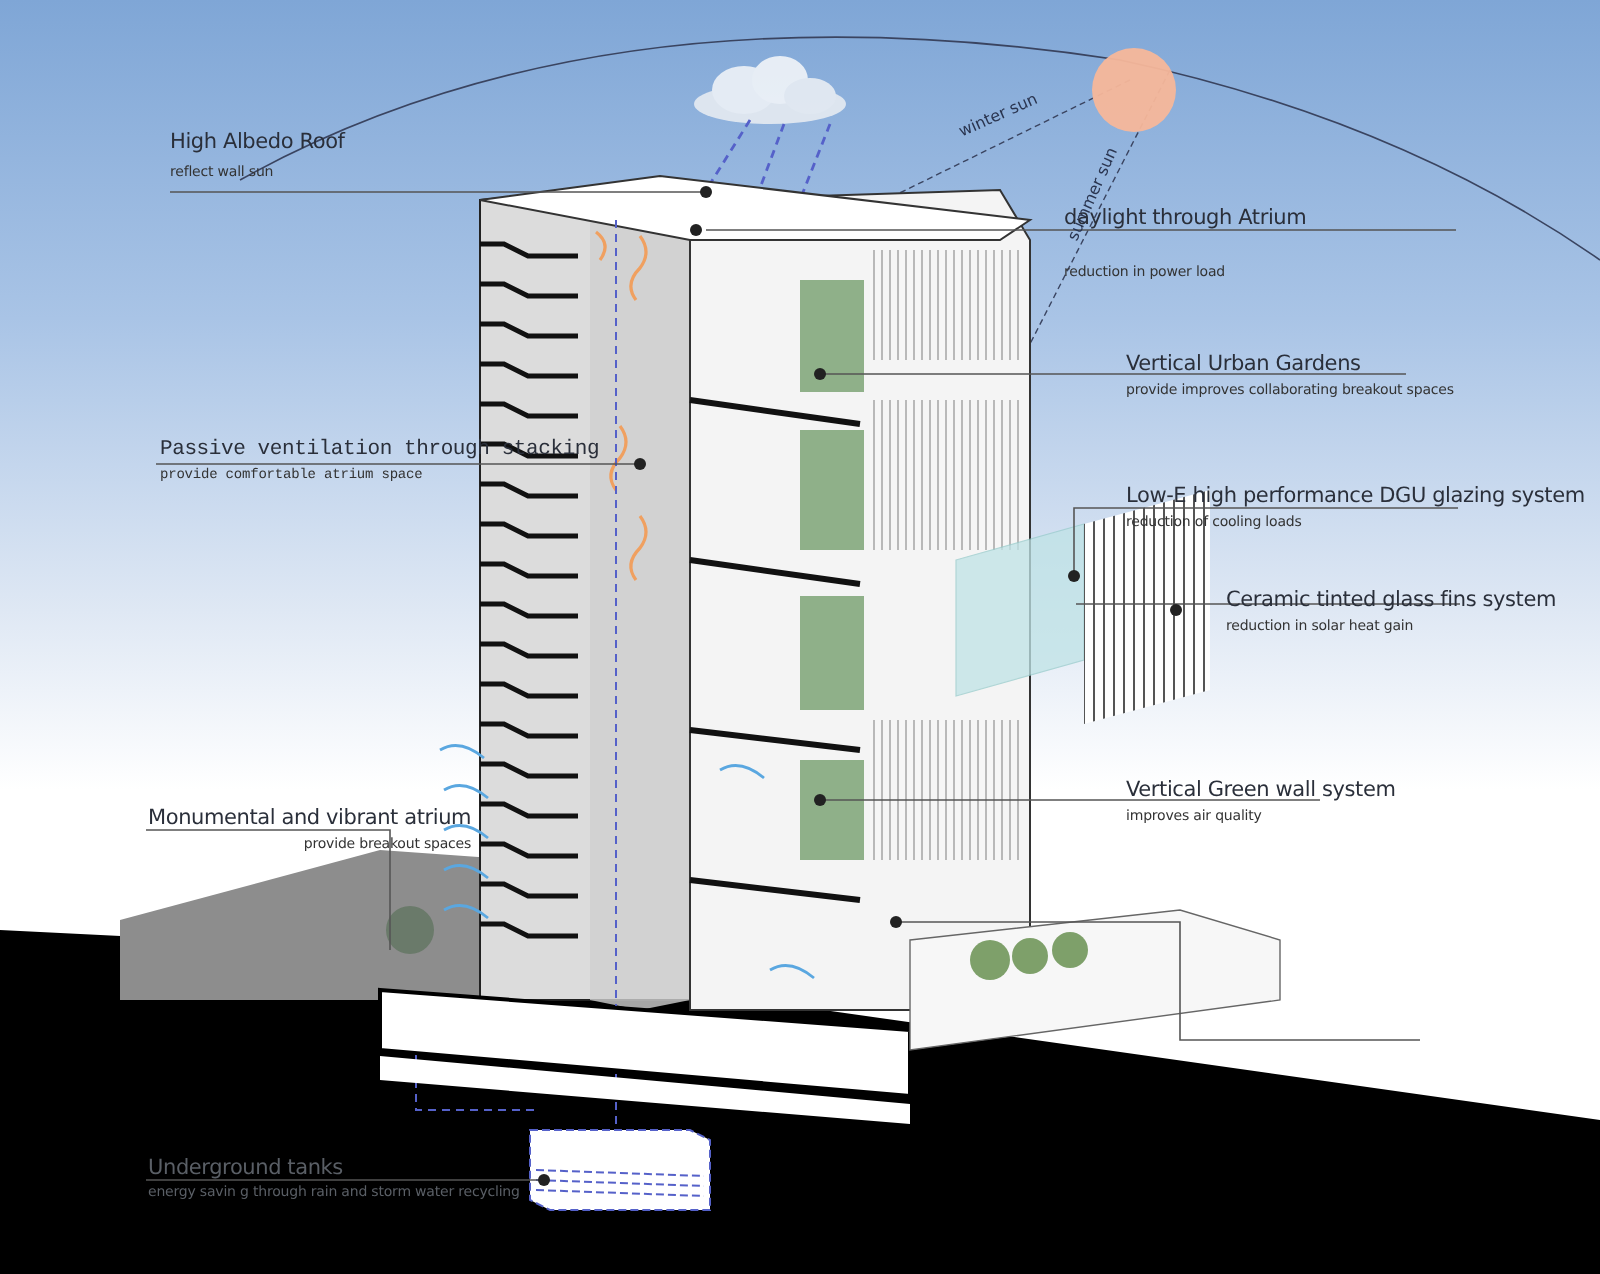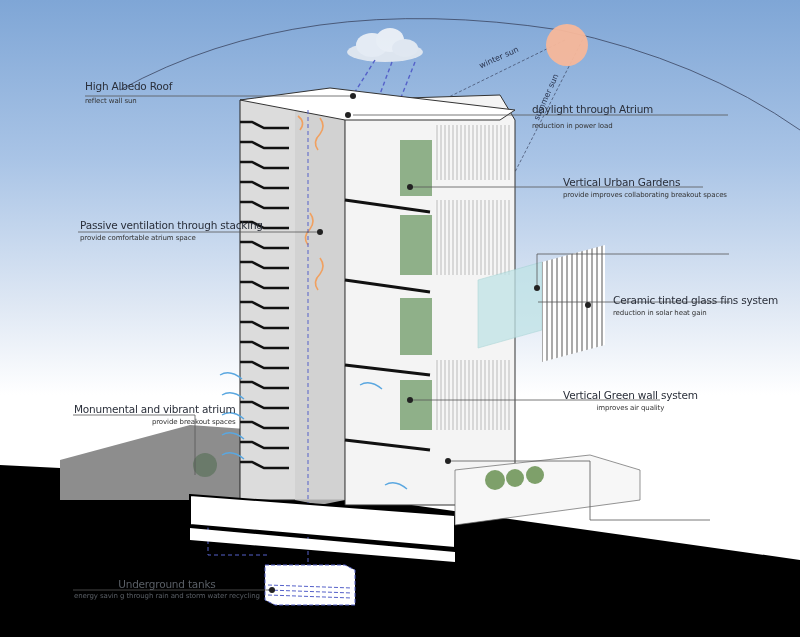--- a/index.html
+++ b/index.html
@@ -3,21 +3,21 @@
 <meta charset="utf-8">
 <style>
   html,body{margin:0;padding:0;background:#000;}
   #stage{position:relative;width:800px;height:637px;overflow:hidden;
     background:linear-gradient(180deg,#7fa6d6 0%,#a9c4e6 25%,#dfe8f4 48%,#ffffff 62%,#ffffff 100%);
     font-family:"DejaVu Sans","Liberation Sans",sans-serif;}
   svg.scene{position:absolute;left:0;top:0;}
   .label{position:absolute;color:#2a2f3a;white-space:nowrap;}
   .label .t{font-size:10.5px;line-height:13px;letter-spacing:-0.2px;}
   .label .s{font-size:7px;line-height:10px;color:#333;letter-spacing:-0.1px;}
-  .label.dark .t{color:#5a5f66;text-align:center;}
+  .label.dark .t{color:#5a5f66;}
   .label.dark .s{color:#5a5f66;}
   .sunlabel{position:absolute;font-size:8px;color:#2a3550;white-space:nowrap;transform-origin:left top;}
 </style>
 </head>
 <body>
 
 <div id="stage">
 
   <svg class="scene" width="800" height="637" viewBox="0 0 800 637">
 
@@ -171,41 +171,45 @@
       <circle cx="588" cy="305" r="3"></circle>
       <circle cx="410" cy="400" r="3"></circle>
       <circle cx="448" cy="461" r="3"></circle>
       <circle cx="272" cy="590" r="3"></circle>
     </g>
   </svg>
 
   <div class="sunlabel" style="left:478px;top:62px;transform:rotate(-24deg);">winter sun</div>
   <div class="sunlabel" style="left:532px;top:118px;transform:rotate(-66deg);">summer sun</div>
 
-  <div class="label" style="left:85px;top:80px;">
+  <div class="label" style="left:85px;top:65px;">
     <div class="t">High Albedo Roof</div>
     <div class="s" style="margin-top:3px">reflect  wall sun</div>
   </div>
   <div class="label" style="left:532px;top:103px;">
     <div class="t">daylight through Atrium</div>
-    <div class="s" style="margin-top:5px">reduction in power load</div>
+    <div class="s" style="margin-top:15px">reduction in power load</div>
   </div>
   <div class="label" style="left:563px;top:176px;">
     <div class="t">Vertical Urban Gardens</div>
     <div class="s" style="margin-top:1px">provide improves collaborating breakout spaces</div>
   </div>
-  <div class="label" style="left:80px;top:219px;">
+  <div class="label" style="left:80px;top:219px;font-family:Liberation Mono, monospace;">
     <div class="t">Passive ventilation through stacking</div>
     <div class="s" style="margin-top:1px">provide comfortable atrium space</div>
+  </div>
+  <div class="label" style="left:563px;top:242px;">
+    <div class="t">Low-E high performance DGU glazing system</div>
+    <div class="s" style="margin-top:1px">reduction of cooling loads</div>
   </div>
   <div class="label" style="left:613px;top:294px;">
     <div class="t">Ceramic tinted glass fins system</div>
     <div class="s" style="margin-top:1px">reduction in solar heat gain</div>
   </div>
-  <div class="label" style="left:563px;top:389px;text-align:center;">
+  <div class="label" style="left:563px;top:389px;">
     <div class="t">Vertical Green wall system</div>
     <div class="s" style="margin-top:1px">improves air quality</div>
   </div>
   <div class="label" style="left:74px;top:403px;text-align:right;">
     <div class="t">Monumental and vibrant atrium</div>
     <div class="s" style="margin-top:1px">provide breakout spaces</div>
   </div>
   <div class="label dark" style="left:74px;top:578px;">
     <div class="t">Underground tanks</div>
     <div class="s" style="margin-top:0px">energy savin g through rain and storm water recycling</div>

